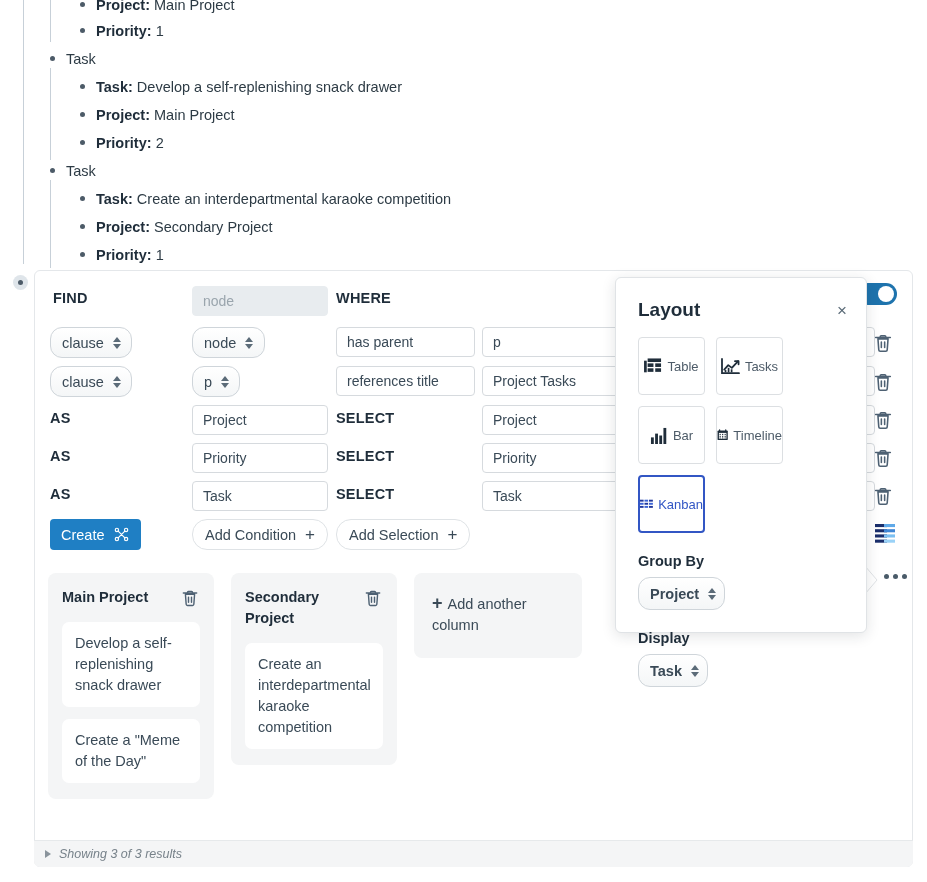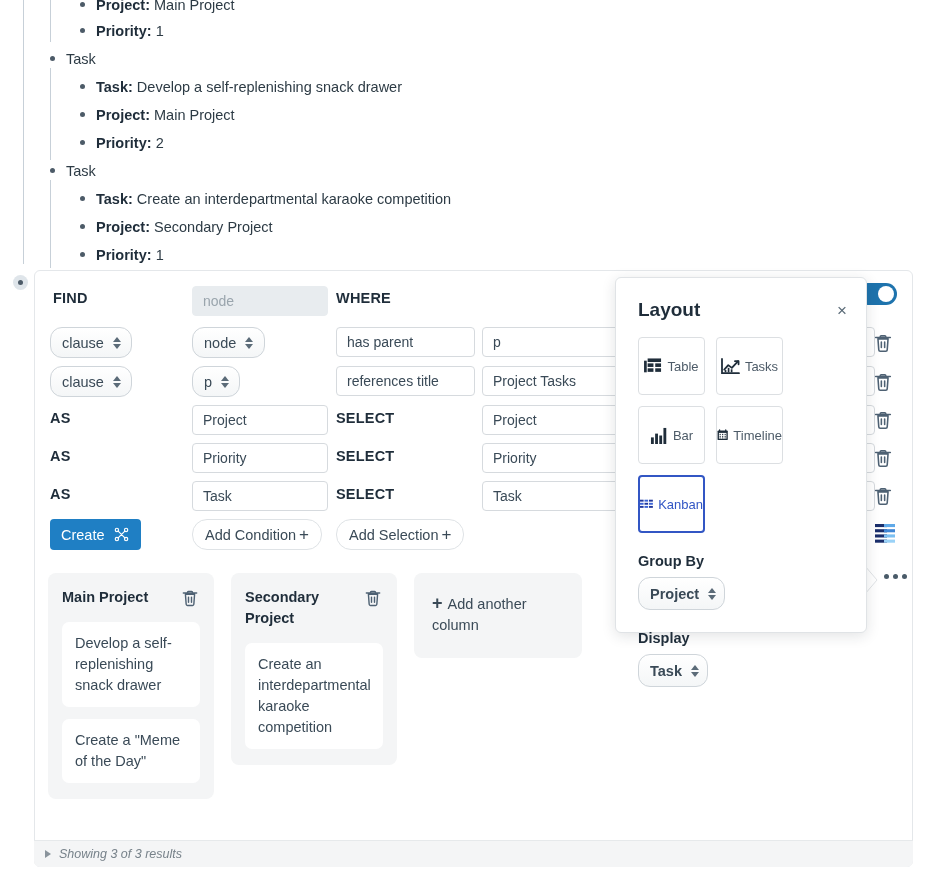--- a/index.html
+++ b/index.html
@@ -74,21 +74,21 @@
 
   .btn-query {
     height: 31px; background: #1f7fc4; border-radius: 4px; color: #fff;
     font-size: 14.5px; padding: 0 11px; display: inline-flex;
     align-items: center; gap: 8px; cursor: pointer; border: none;
     font-family: "Liberation Sans", sans-serif;
   }
   .btn-ghost {
     height: 31px; border: 1px solid #dfe3e6; border-radius: 15px; background: #fff;
     font-size: 14.5px; color: #3a4a57; padding: 0 12px;
-    display: inline-flex; align-items: center; gap: 3px; cursor: pointer;
+    display: inline-flex; align-items: center; gap: 9px; cursor: pointer;
     font-family: "Liberation Sans", sans-serif;
   }
   .plus { font-size: 17px; line-height: 1; color: #3a4a57; font-weight: 500; }
 
   
   .trash { position: absolute; right: 18px; width: 22px; height: 22px; cursor: pointer; }
 
   
   .toggle {
     position: absolute; left: 857px; top: 283px;

